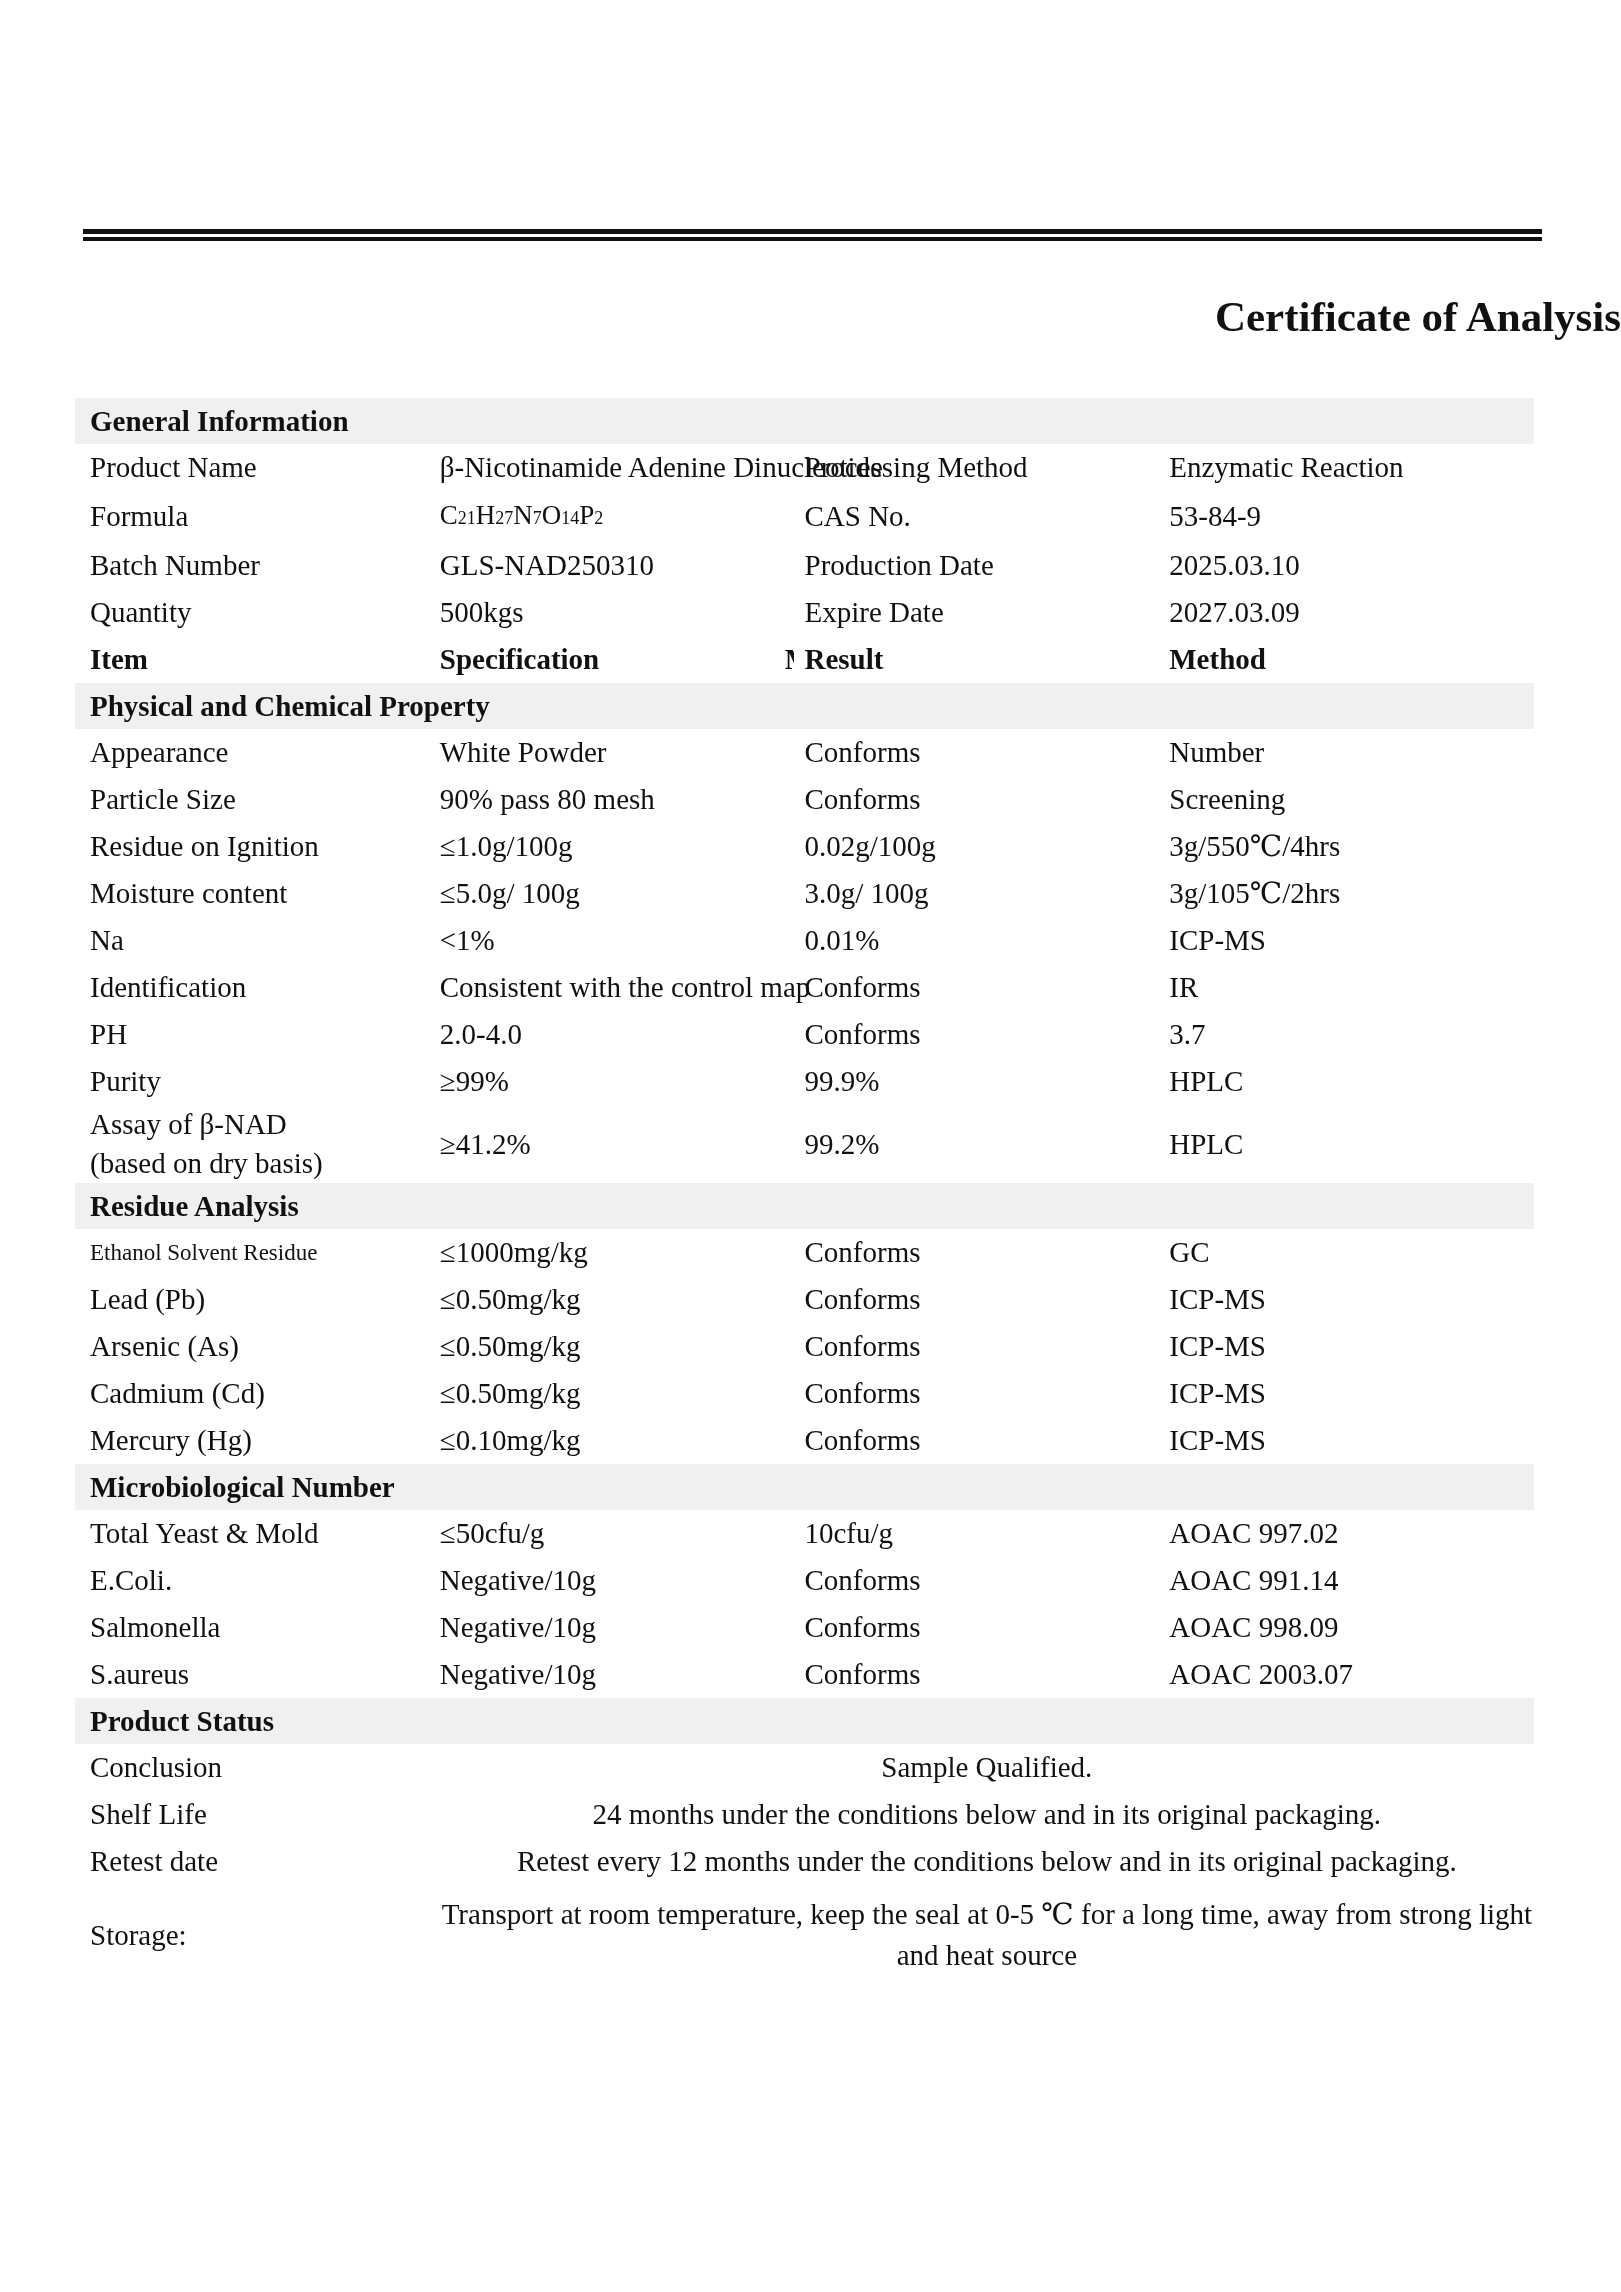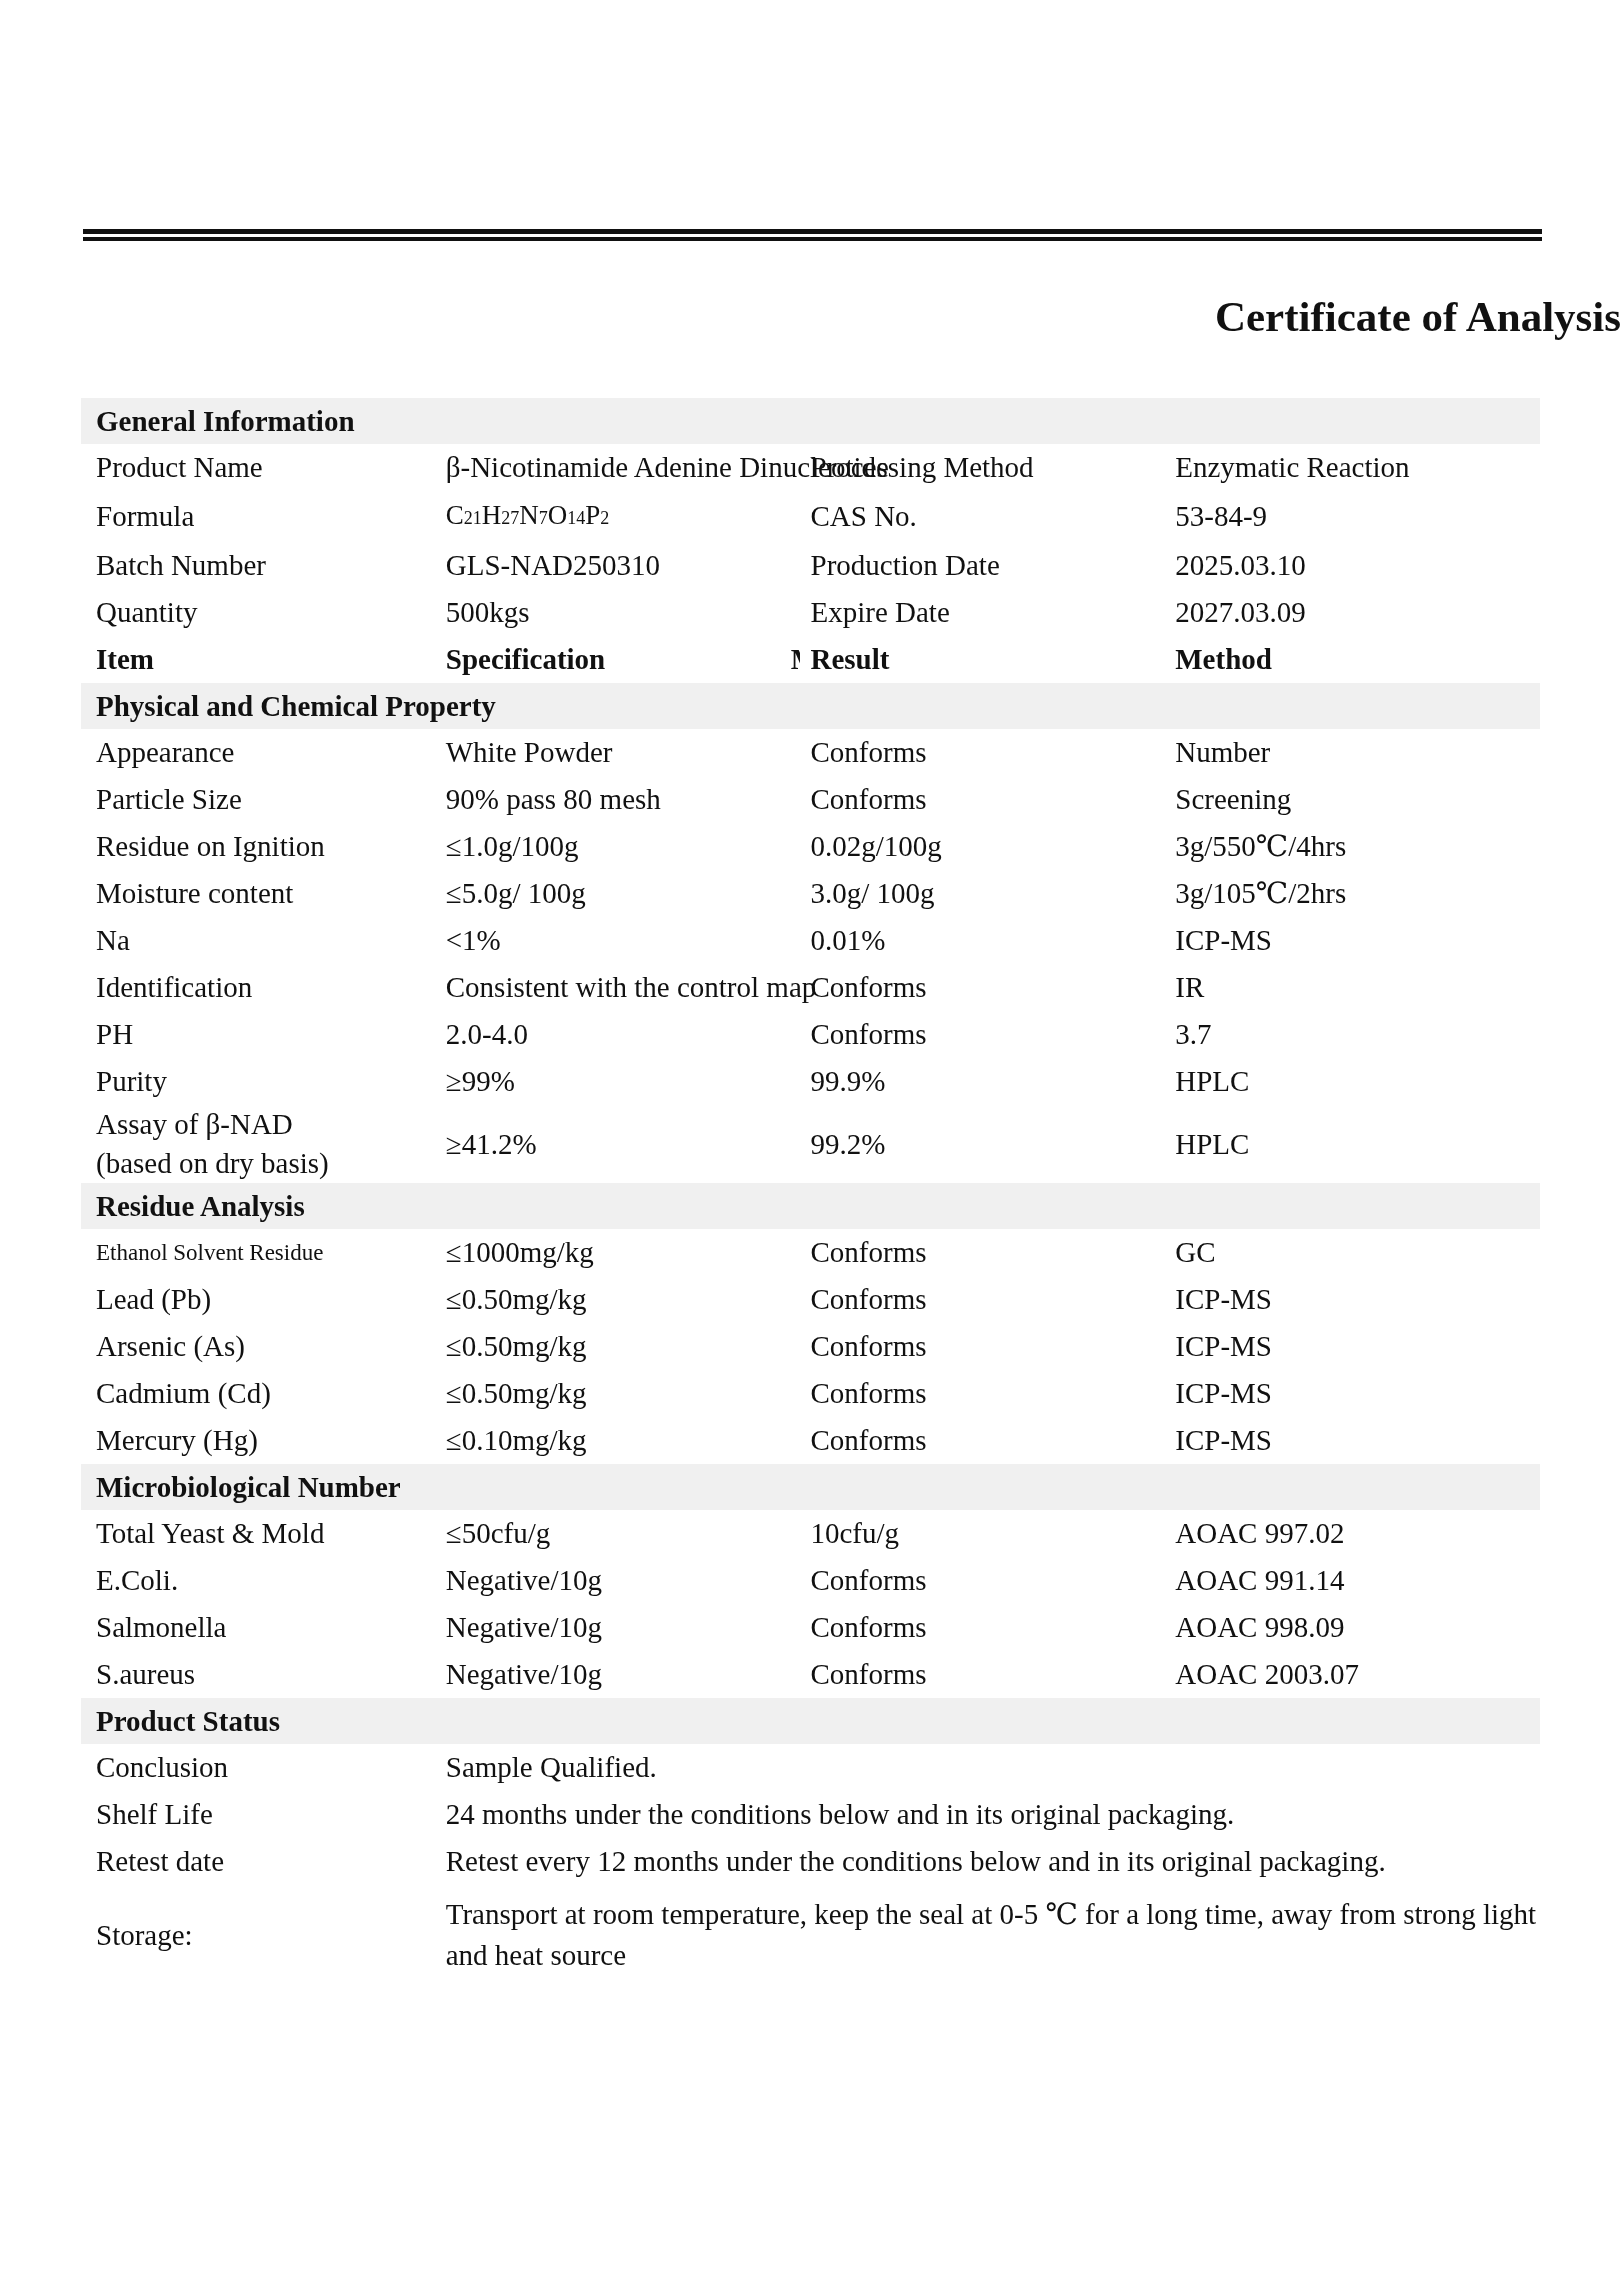--- a/index.html
+++ b/index.html
@@ -3,38 +3,38 @@
 <meta charset="utf-8">
 <style>
   html, body { margin: 0; padding: 0; background: #ffffff; }
   body { width: 1621px; height: 2293px; position: relative; overflow: hidden;
          font-family: "Liberation Serif", "DejaVu Serif", serif; color: #111; }
   .rule { position: absolute; left: 83px; width: 1459px; background: #111; }
   .rule.r1 { top: 229px; height: 4.5px; }
   .rule.r2 { top: 237px; height: 3.6px; }
   .title { position: absolute; top: 288px; left: 0; width: 1621px; text-align: right;
            font-weight: bold; font-size: 43px; line-height: 57px; }
-  table.coa { position: absolute; top: 398px; left: 81px; width: 1459px;
+  table.coa { position: absolute; top: 398px; left: 75px; width: 1459px;
               border-collapse: collapse; table-layout: fixed; font-size: 29px; }
   table.coa td { padding: 0; height: 47px; line-height: 47px; vertical-align: middle;
                  white-space: nowrap; overflow: visible; }
   td.c1 { width: 302px; padding-left: 15px !important; }
   td.c2 { width: 493px; }
   td.c3 { width: 312px; }
   td.c4 { width: auto; }
   tr.band td { background: #f0f0f0; font-weight: bold; height: 46px; line-height: 46px; }
   tr.hdr td { font-weight: bold; }
   tr.two td { height: 78px; line-height: 39px; }
   tr.two td.c1 { white-space: normal; }
   .small { font-size: 23px; }
   .formula { font-family: Liberation Serif, serif; font-size: 27px; }
   .formula .sub { font-size: 18px; }
   .clip { display: inline-block; width: 9px; overflow: hidden; vertical-align: bottom;
           position: relative; left: -19.7px; margin-right: -9px; }
-  td.wide { white-space: normal !important; }
+  td.wide { white-space: normal !important; text-align: center; }
   tr.storage td { height: 100px; line-height: 41px; }
 </style>
 </head>
 <body>
 
 <div class="rule r1"></div>
 <div class="rule r2"></div>
 
 <div class="title">Certificate of Analysis</div>
 

